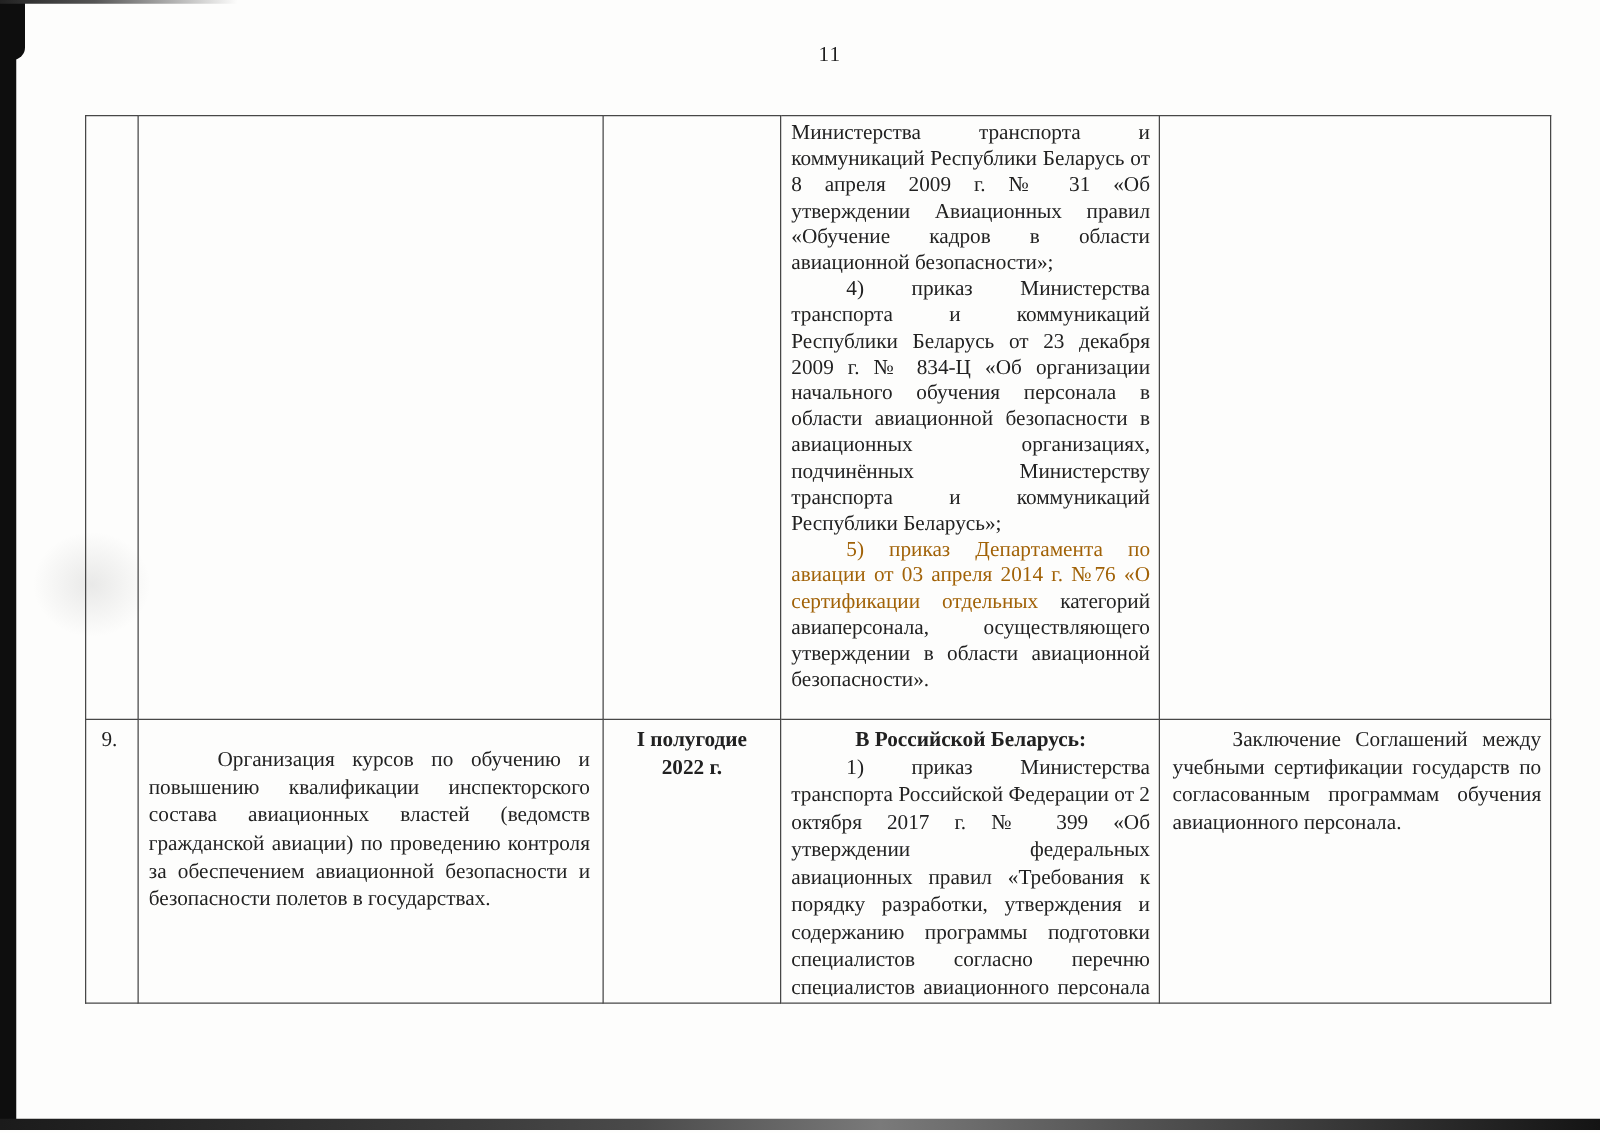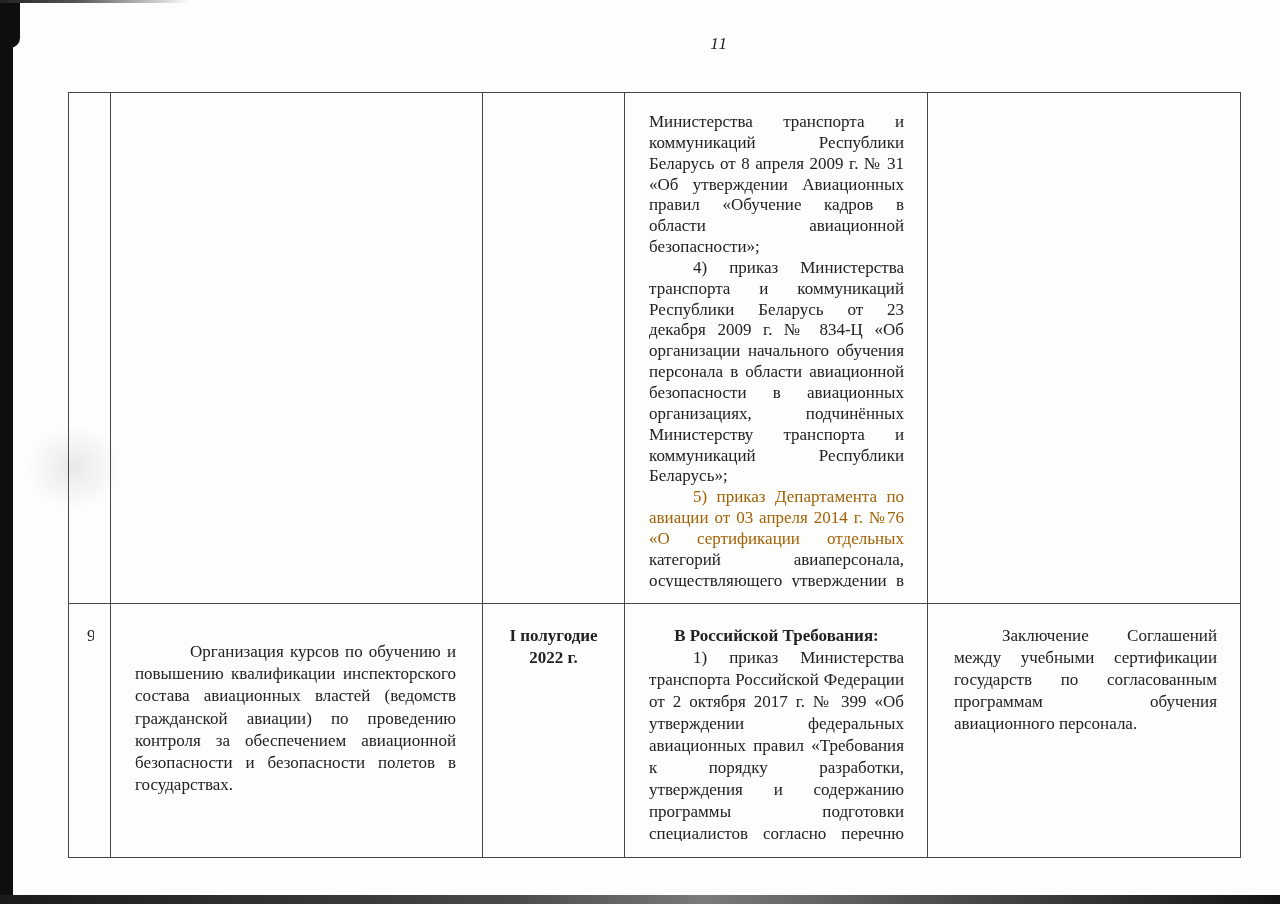--- a/index.html
+++ b/index.html
@@ -37,38 +37,37 @@
     width: 1280px; height: 9px;
     background: linear-gradient(90deg, #1b1b1b 0%, #3c3c3c 30%, #4a4a4a 40%, #7a7a7a 55%, #555555 70%, #2e2e2e 88%, #141414 100%);
   }
   .smudge {
     position: absolute; left: 26px; top: 425px;
     width: 95px; height: 85px;
     background: radial-gradient(ellipse at center, rgba(110,110,110,0.14) 0%, rgba(110,110,110,0) 70%);
   }
   .page-number {
     position: absolute; left: 600px; top: 34px; width: 128px;
-    text-align: right;
+    text-align: center;
     font-size: 17px; color: #1f1f1f;
     letter-spacing: 1px;
-    font-style: italic;
   }
   
   table.doc-table {
     position: absolute; left: 68px; top: 92px;
     width: 1172px;
     border-collapse: collapse;
     table-layout: fixed;
     font-size: 17px;
     color: #212121;
   }
   table.doc-table td {
     border: 1.5px solid #474747;
     vertical-align: top;
-    padding: 16px;
+    padding: 0;
   }
   tr.r1 { height: 483px; }
   tr.r2 { height: 227px; }
   .cc { overflow: hidden; }
   .r1 .cc { max-height: 478px; padding: 3px 7px 0 7px; }
   .r2 .cc { max-height: 221px; padding: 5px 7px 0 7px; }
   p { margin: 0; padding: 0; }
   
   td.col-num .cc { text-align: center; padding-left: 2px; padding-right: 6px; }
   td.col-num p { line-height: 22px; }
@@ -146,21 +145,21 @@
             </div>
         </td>
         <td class="col-date">
           <div class="cc">
             <p>I полугодие</p>
             <p>2022 г.</p>
           </div>
         </td>
         <td class="col-legal">
           <div class="cc">
-            <p class="heading">В Российской Требования:</p>
+            <p class="heading">В Российской Беларусь:</p>
             <p class="ind stretch-last">1) приказ Министерства транспорта Российской Федерации от 2 октября 2017 г. № 399 «Об утверждении федеральных авиационных правил «Требования к порядку разработки, утверждения и содержанию программы подготовки специалистов согласно перечню специалистов авиационного персонала</p>
           </div>
         </td>
         <td class="col-result">
           <div class="cc">
               <p>Заключение Соглашений между учебными сертификации государств по согласованным программам обучения авиационного персонала.</p>
             </div>
         </td>
       </tr>
     </tbody>

